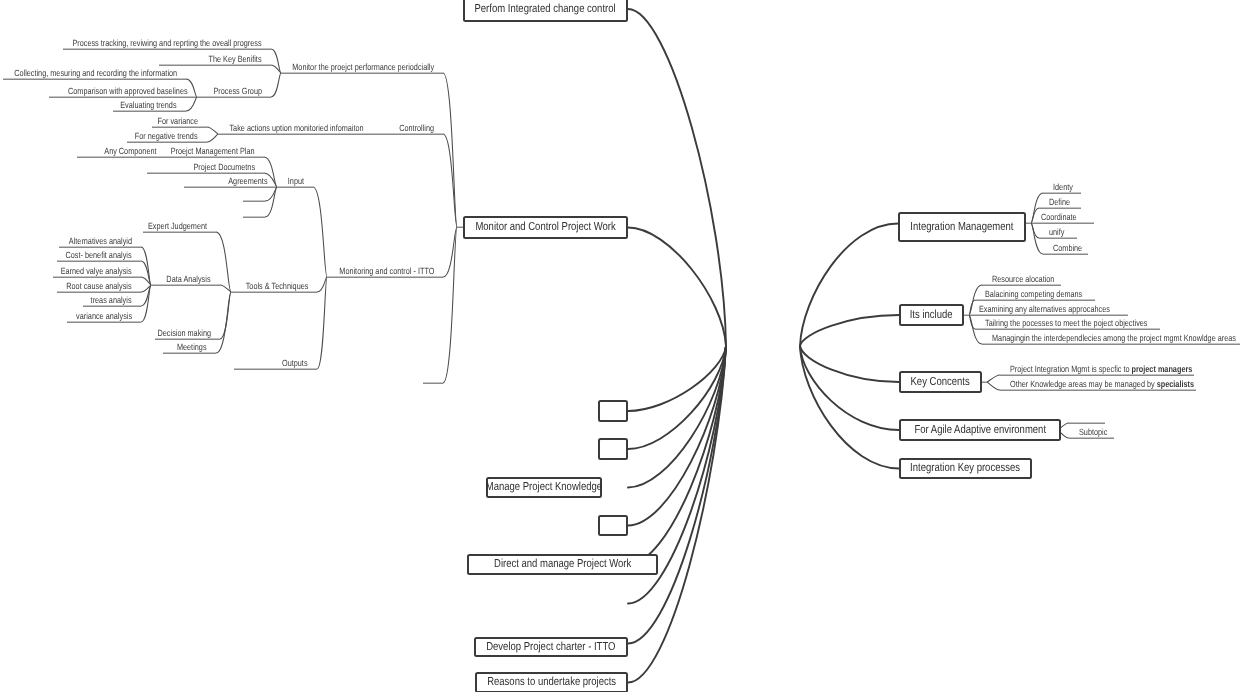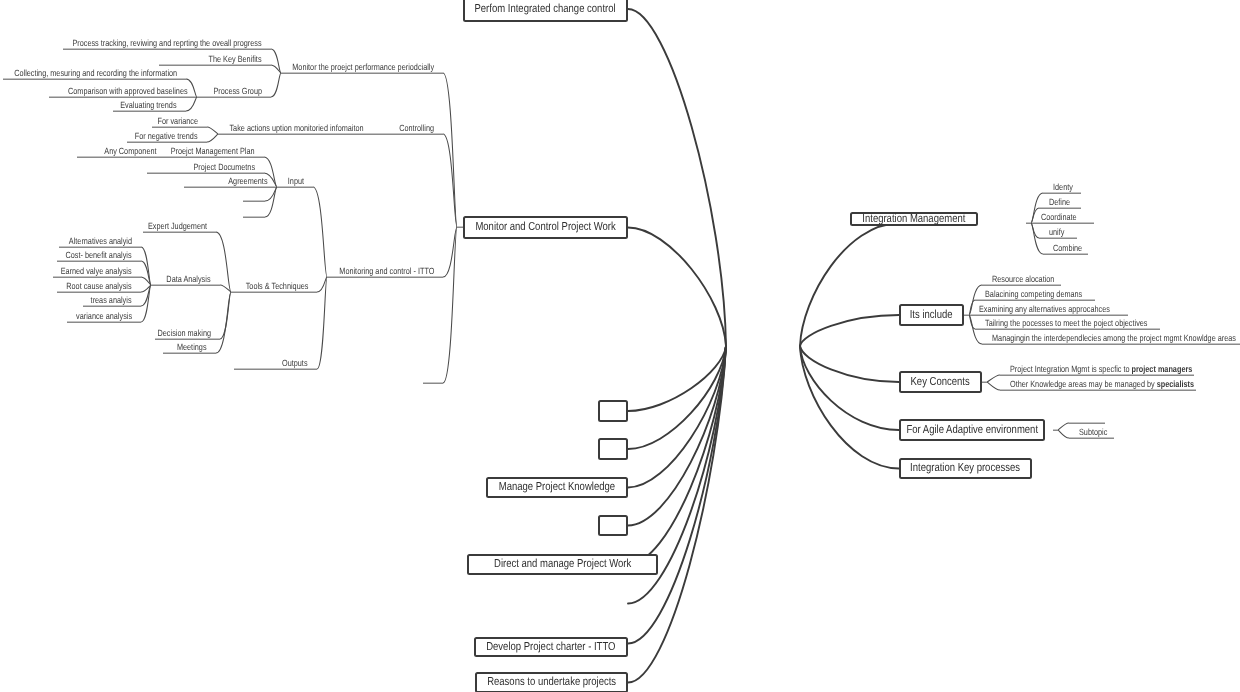--- a/index.html
+++ b/index.html
@@ -128,48 +128,48 @@
 <path d="M 628 564.5 C 669.16 564.5 720.4 433.4 726 346" stroke="#3b3b3b" stroke-width="1.90" fill="none" stroke-linecap="round"></path>
 <path d="M 628 603.5 C 669.16 603.5 719.8 449 726 346" stroke="#3b3b3b" stroke-width="1.90" fill="none" stroke-linecap="round"></path>
 <path d="M 628 643.5 C 669.16 643.5 719.2 465 726 346" stroke="#3b3b3b" stroke-width="1.90" fill="none" stroke-linecap="round"></path>
 <path d="M 628 682.5 C 669.16 682.5 718.6 480.6 726 346" stroke="#3b3b3b" stroke-width="1.90" fill="none" stroke-linecap="round"></path>
 <path d="M 800 346 C 802 297 847.04 223.5 898 223.5" stroke="#3b3b3b" stroke-width="1.90" fill="none" stroke-linecap="round"></path>
 <path d="M 800 346 C 802 333.6 847.52 315 899 315" stroke="#3b3b3b" stroke-width="1.90" fill="none" stroke-linecap="round"></path>
 <path d="M 800 346 C 802 360.4 847.52 382 899 382" stroke="#3b3b3b" stroke-width="1.90" fill="none" stroke-linecap="round"></path>
 <path d="M 800 346 C 802 379.6 847.52 430 899 430" stroke="#3b3b3b" stroke-width="1.90" fill="none" stroke-linecap="round"></path>
 <path d="M 800 346 C 802 395 847.52 468.5 899 468.5" stroke="#3b3b3b" stroke-width="1.90" fill="none" stroke-linecap="round"></path>
 </svg>
-<div class="node" style="left:850px;top:212px;width:128px;height:14px">
+<div class="node" style="left:898px;top:212px;width:128px;height:30px">
       <span>Integration Management</span>
     </div>
 <div class="node" style="left:899px;top:304px;width:65px;height:22px">
       <span>Its include</span>
     </div>
 <div class="node" style="left:899px;top:371px;width:83px;height:22px">
       <span>Key Concents</span>
     </div>
-<div class="node" style="left:899px;top:419px;width:146px;height:22px">
+<div class="node" style="left:899px;top:419px;width:162px;height:22px">
       <span>For Agile Adaptive environment</span>
     </div>
 <div class="node" style="left:899px;top:458px;width:133px;height:21px">
       <span>Integration Key processes</span>
     </div>
 <div class="node" style="left:463px;top:-4px;width:165px;height:26px">
       <span>Perfom Integrated change control</span>
     </div>
 <div class="node" style="left:463px;top:216px;width:165px;height:23px">
       <span>Monitor and Control Project Work</span>
     </div>
 <div class="node" style="left:598px;top:400px;width:30px;height:22px">
       <span></span>
     </div>
 <div class="node" style="left:598px;top:438px;width:30px;height:22px">
       <span></span>
     </div>
-<div class="node" style="left:486px;top:477px;width:142px;height:21px">
+<div class="node" style="left:486px;top:477px;width:116px;height:21px">
       <span>Manage Project Knowledge</span>
     </div>
 <div class="node" style="left:598px;top:515px;width:30px;height:21px">
       <span></span>
     </div>
 <div class="node" style="left:467px;top:554px;width:191px;height:21px">
       <span>Direct and manage Project Work</span>
     </div>
 <div class="node" style="left:474px;top:637px;width:154px;height:20px">
       <span>Develop Project charter - ITTO</span>

